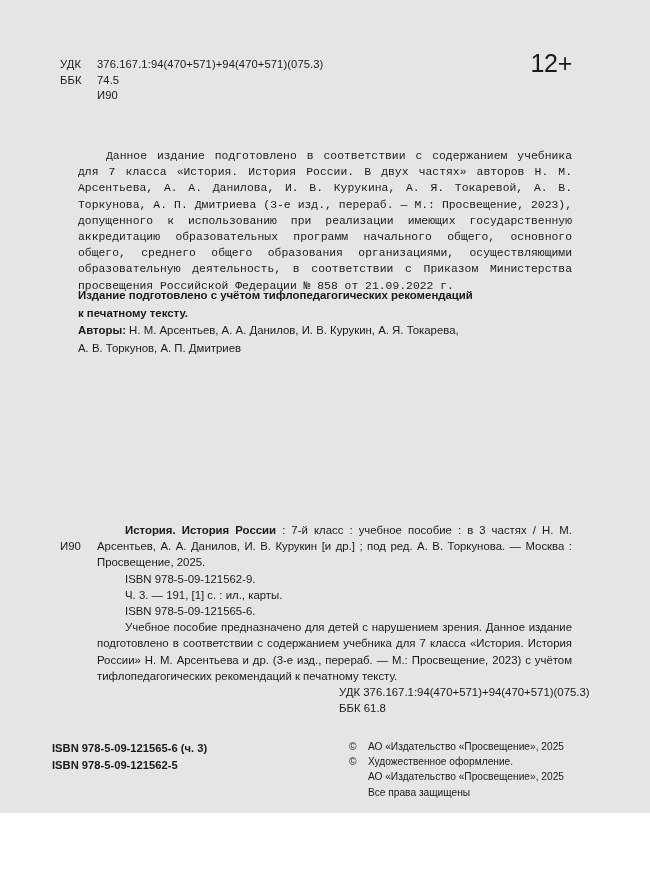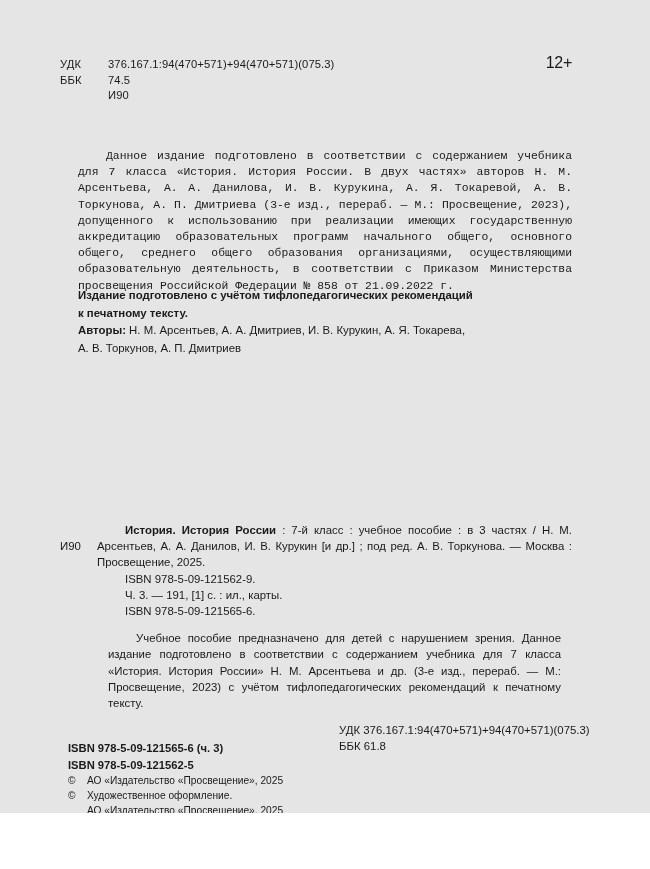--- a/index.html
+++ b/index.html
@@ -34,29 +34,28 @@
   }
   .classification .crow {
     display: flex;
   }
   .classification .ckey {
     width: 37px;
     flex: 0 0 37px;
   }
   .classification .cval {
     white-space: nowrap;
-    margin-left: 11px;
   }
 
   
   .age-rating {
     position: absolute;
     right: 78px;
     top: 50px;
-    font-size: 16px;
+    font-size: 25px;
     line-height: 26px;
     font-weight: 400;
     letter-spacing: -0.3px;
   }
 
   
   .body-block {
     position: absolute;
     left: 78px;
     top: 148px;
@@ -118,42 +117,41 @@
     text-indent: 28px;
   }
   .cip-main .b {
     font-weight: bold;
   }
   .cip-sub {
     margin: 0;
     padding-left: 28px;
   }
   .cip-annot {
-    margin: 11px;
+    margin: 0;
     text-align: justify;
     text-align-last: left;
     text-indent: 28px;
   }
   .cip-class {
     margin: 0;
     padding-left: 242px;
     font-weight: normal;
     white-space: nowrap;
   }
 
   
   .footer {
     position: absolute;
-    left: 68px;
+    left: 52px;
     top: 739px;
     width: 512px;
     display: flex;
     justify-content: space-between;
     align-items: flex-start;
-    flex-direction: column;
   }
   .isbn-col {
     font-size: 11.2px;
     line-height: 16.5px;
     font-weight: bold;
     white-space: nowrap;
     padding-top: 1px;
   }
   .copyright-col {
     font-size: 10.2px;
@@ -193,21 +191,21 @@
 
   <div class="age-rating">12+</div>
 
   <div class="body-block">
     <p class="para-justify">Данное издание подготовлено в соответствии с содержанием учебника для 7 класса «История. История России. В двух частях» авторов Н. М. Арсентьева, А. А. Данилова, И. В. Курукина, А. Я. Токаревой, А. В. Торкунова, А. П. Дмитриева (3-е изд., перераб. — М.: Просвещение, 2023), допущенного к использованию при реализации имеющих государственную аккредитацию образовательных программ начального общего, основного общего, среднего общего образования организациями, осуществляющими образовательную деятельность, в соответствии с Приказом Министерства просвещения Российской Федерации № 858 от 21.09.2022 г.</p>
   </div>
 
   <div class="note-block">
     <span class="nline b">Издание подготовлено с учётом тифлопедагогических рекомендаций</span>
     <span class="nline b">к печатному тексту.</span>
-    <span class="nline"><span class="b">Авторы:</span><span> Н. М. Арсентьев, А. А. Дмитриев, И. В. Курукин, А. Я. Токарева,</span></span>
+    <span class="nline"><span class="b">Авторы:</span><span> Н. М. Арсентьев, А. А. Данилов, И. В. Курукин, А. Я. Токарева,</span></span>
     <span class="nline">А. В. Торкунов, А. П. Дмитриев</span>
   </div>
 
   <div class="cip">
     <div class="cip-sigla">И90</div>
     <div class="cip-body">
       <p class="cip-main"><span class="b">История. История России</span><span> : 7-й класс : учебное пособие : в 3 частях / Н. М. Арсентьев, А. А. Данилов, И. В. Курукин [и др.] ; под ред. А. В. Торкунова. — Москва : Просвещение, 2025.</span></p>
       <p class="cip-sub">ISBN 978-5-09-121562-9.</p>
       <p class="cip-sub">Ч. 3. — 191, [1] с. : ил., карты.</p>
       <p class="cip-sub">ISBN 978-5-09-121565-6.</p>

